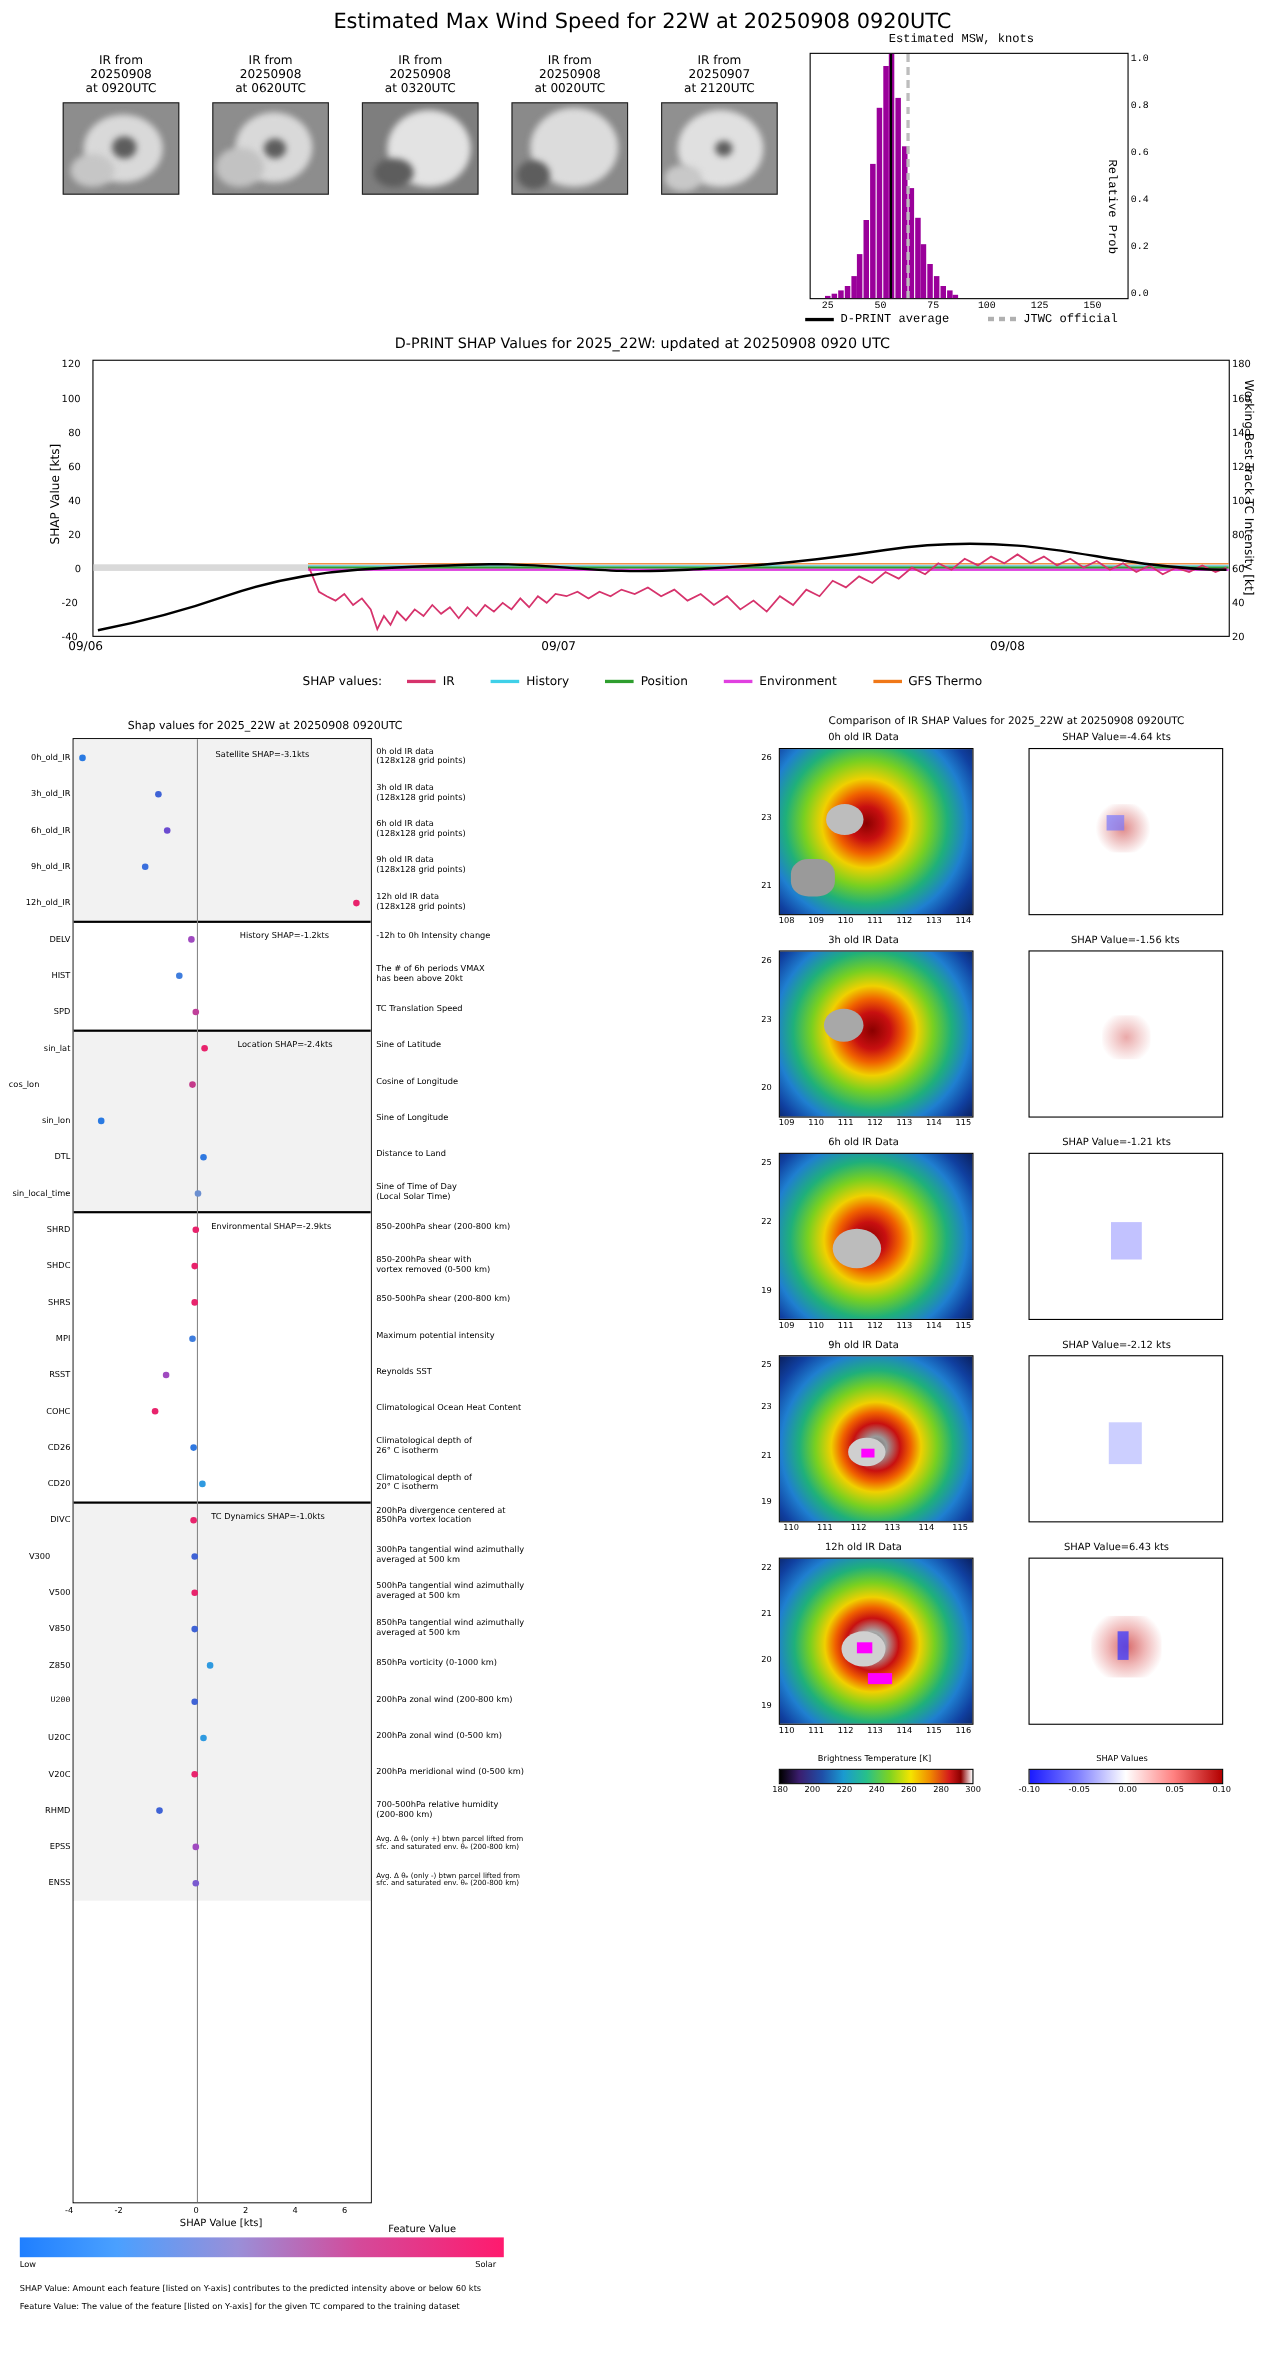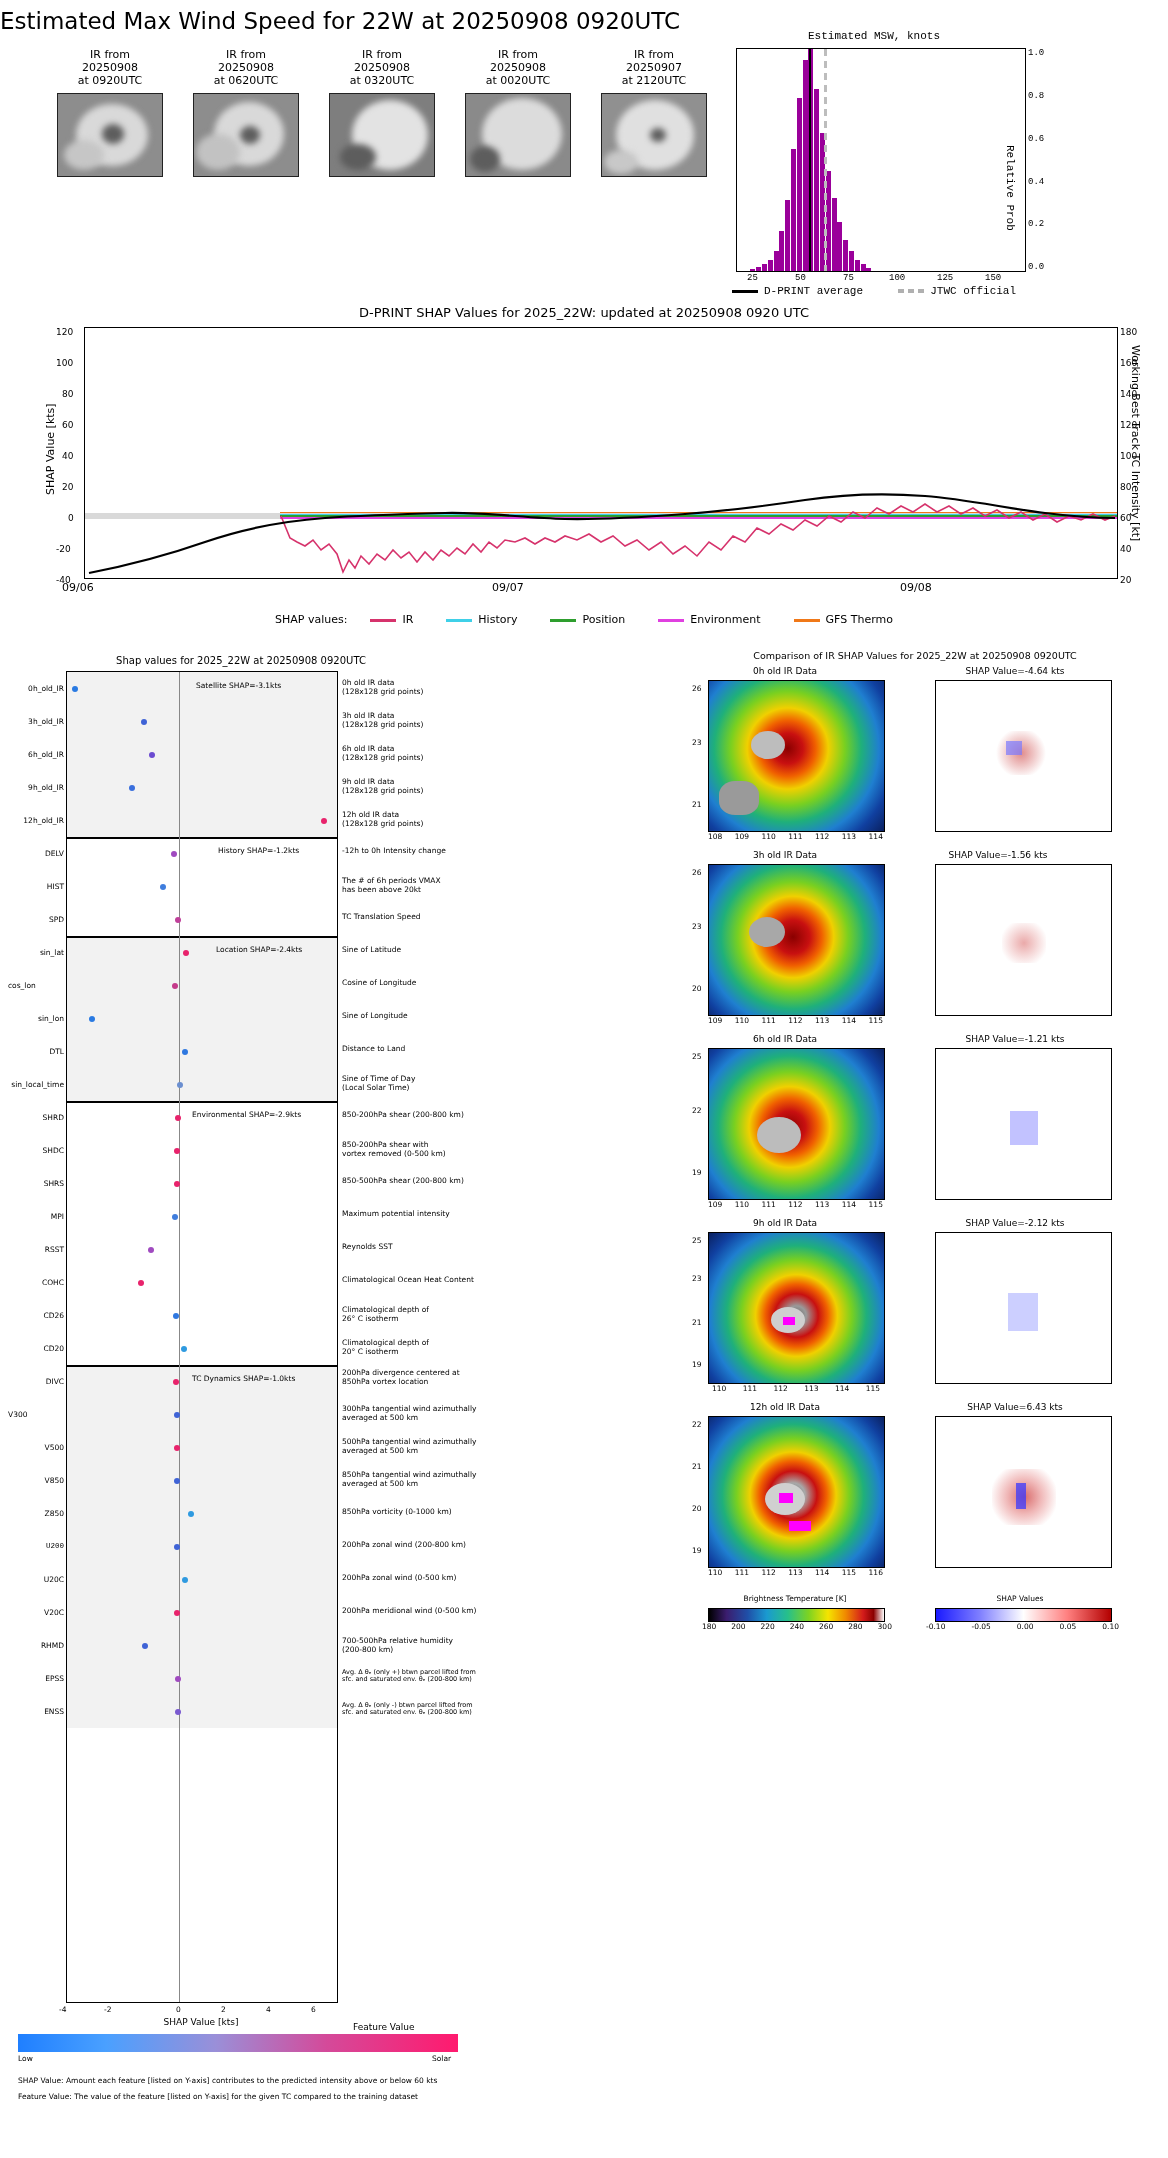--- a/index.html
+++ b/index.html
@@ -1,18 +1,18 @@
 <!DOCTYPE html>
 <html><head>
 <meta charset="utf-8">
 <style>
   html,body{margin:0;padding:0;}
   body{width:1168px;height:2158px;background:#ffffff;font-family:"DejaVu Sans",sans-serif;color:#000;position:relative;overflow:hidden;}
   .abs{position:absolute;}
-  .ttl{font-size:23px;}
+  .ttl{font-size:19px;text-align:center;}
   .sm{font-size:11px;}
   .xs{font-size:9px;}
   .xxs{font-size:7.5px;}
   .ctr{text-align:center;}
   
   .irthumb{width:104px;height:82px;border:1px solid #222;background:#8d8d8d;overflow:hidden;position:relative;}
   .irthumb .cloud{position:absolute;border-radius:50%;background:#d9d9d9;filter:blur(3px);}
   .irthumb .dark{position:absolute;border-radius:50%;background:#5d5d5d;filter:blur(3px);}
   
   .hbar{position:absolute;bottom:0;background:#9a009a;}
@@ -292,21 +292,21 @@
   <div class="abs xxs" style="left:0px;top:425px;width:58px;text-align:right;">sin_local_time</div>
   <div class="abs xxs" style="left:2px;top:458px;width:56px;text-align:right;">SHRD</div>
   <div class="abs xxs" style="left:2px;top:491px;width:56px;text-align:right;">SHDC</div>
   <div class="abs xxs" style="left:2px;top:524px;width:56px;text-align:right;">SHRS</div>
   <div class="abs xxs" style="left:2px;top:557px;width:56px;text-align:right;">MPI</div>
   <div class="abs xxs" style="left:2px;top:590px;width:56px;text-align:right;">RSST</div>
   <div class="abs xxs" style="left:2px;top:623px;width:56px;text-align:right;">COHC</div>
   <div class="abs xxs" style="left:2px;top:656px;width:56px;text-align:right;">CD26</div>
   <div class="abs xxs" style="left:2px;top:689px;width:56px;text-align:right;">CD20</div>
   <div class="abs xxs" style="left:2px;top:722px;width:56px;text-align:right;">DIVC</div>
-  <div class="abs xxs" style="left:2px;top:755px;width:56px;text-align:left;">V300</div>
+  <div class="abs xxs" style="left:2px;top:755px;width:56px;text-align:center;">V300</div>
   <div class="abs xxs" style="left:2px;top:788px;width:56px;text-align:right;">V500</div>
   <div class="abs xxs" style="left:2px;top:821px;width:56px;text-align:right;">V850</div>
   <div class="abs xxs" style="left:2px;top:854px;width:56px;text-align:right;">Z850</div>
   <div class="abs xxs" style="left:2px;top:887px;width:56px;text-align:right;font-family:Liberation Mono, monospace;">U200</div>
   <div class="abs xxs" style="left:2px;top:920px;width:56px;text-align:right;">U20C</div>
   <div class="abs xxs" style="left:2px;top:953px;width:56px;text-align:right;">V20C</div>
   <div class="abs xxs" style="left:2px;top:986px;width:56px;text-align:right;">RHMD</div>
   <div class="abs xxs" style="left:2px;top:1019px;width:56px;text-align:right;">EPSS</div>
   <div class="abs xxs" style="left:2px;top:1052px;width:56px;text-align:right;">ENSS</div>
 
@@ -409,21 +409,21 @@
     <span>112</span>
     <span>113</span>
     <span>114</span>
   </div>
 
   <div class="abs xs ctr" style="left:10px;top:200px;width:190px;">3h old IR Data</div>
   <div class="mappanel" style="left:28px;top:214px;width:175px;height:150px;
       background:radial-gradient(circle at 48% 48%,#8a0000 0%,#c81010 14%,#f06000 24%,#f0d000 34%,#79d020 46%,#1fb07a 60%,#1f7fd0 74%,#1040a0 88%,#0a2060 100%);">
     <div class="abs" style="left:40px;top:52px;width:36px;height:30px;border-radius:50%;background:#a8a8a8;"></div>
   </div>
-  <div class="abs xs ctr" style="left:223px;top:200px;width:190px;">SHAP Value=-1.56 kts</div>
+  <div class="abs xs ctr" style="left:248px;top:200px;width:190px;">SHAP Value=-1.56 kts</div>
   <div class="shappanel" style="left:255px;top:214px;width:175px;height:150px;">
     <div class="abs" style="left:66px;top:58px;width:44px;height:40px;background:radial-gradient(circle,#eaa9a9 0%,#f6dada 45%,#ffffff 80%);"></div>
   </div>
   <div class="abs xxs" style="left:12px;top:218px;">26</div>
   <div class="abs xxs" style="left:12px;top:272px;">23</div>
   <div class="abs xxs" style="left:12px;top:334px;">20</div>
   <div class="abs xxs" style="left:28px;top:366px;width:175px;display:flex;justify-content:space-between;">
     <span>109</span>
     <span>110</span>
     <span>111</span>

